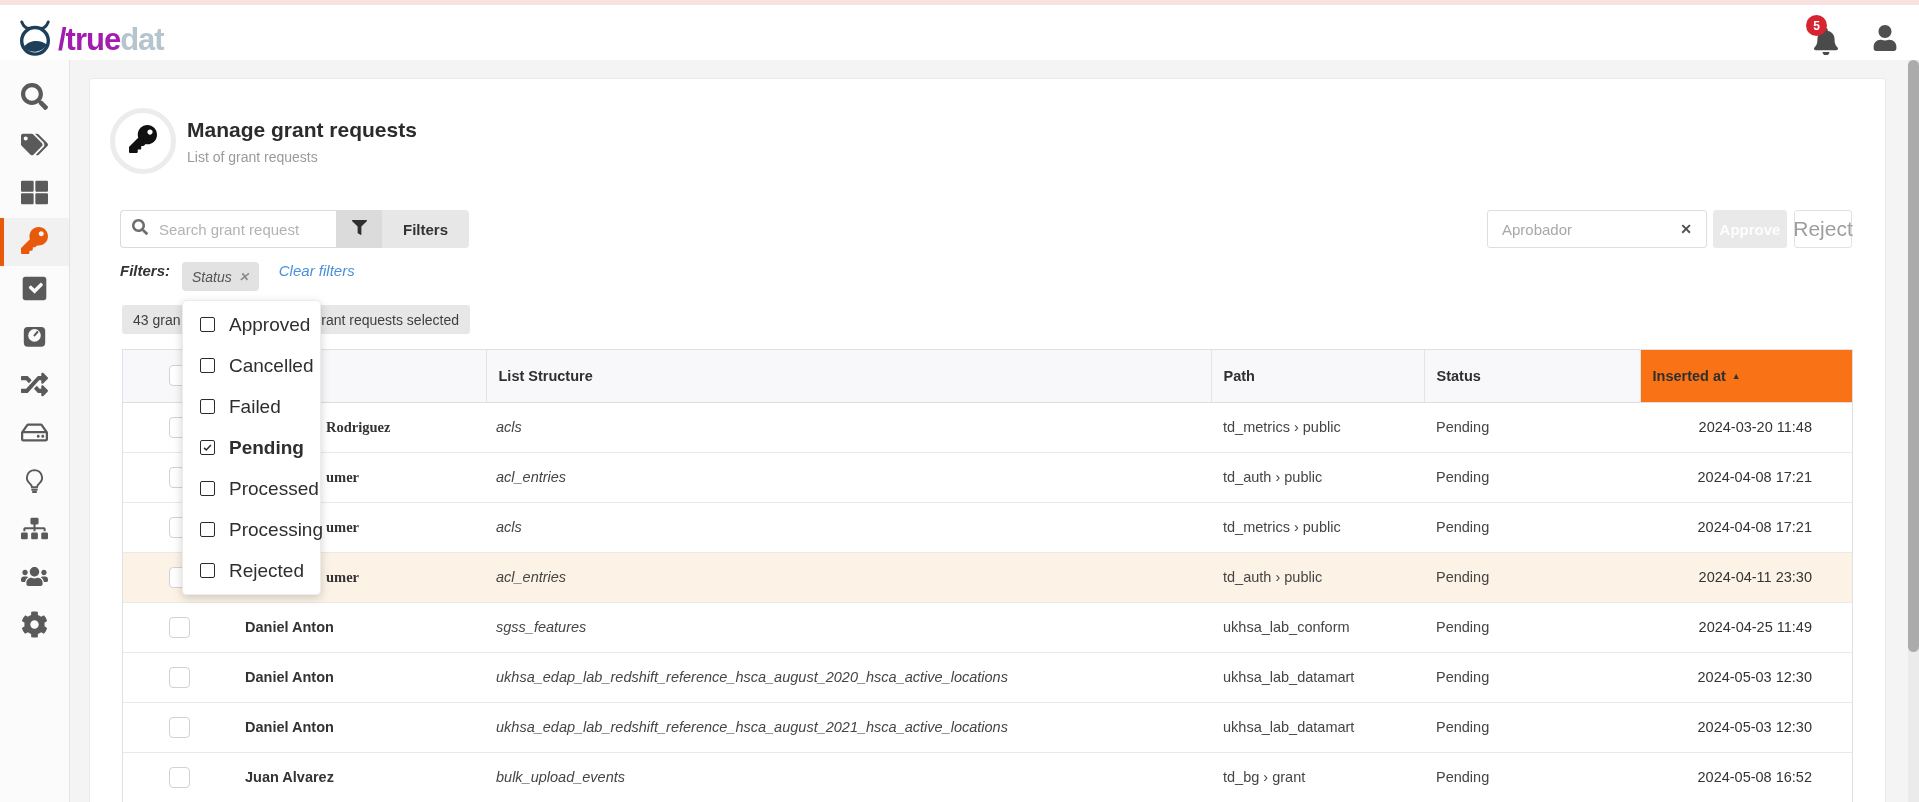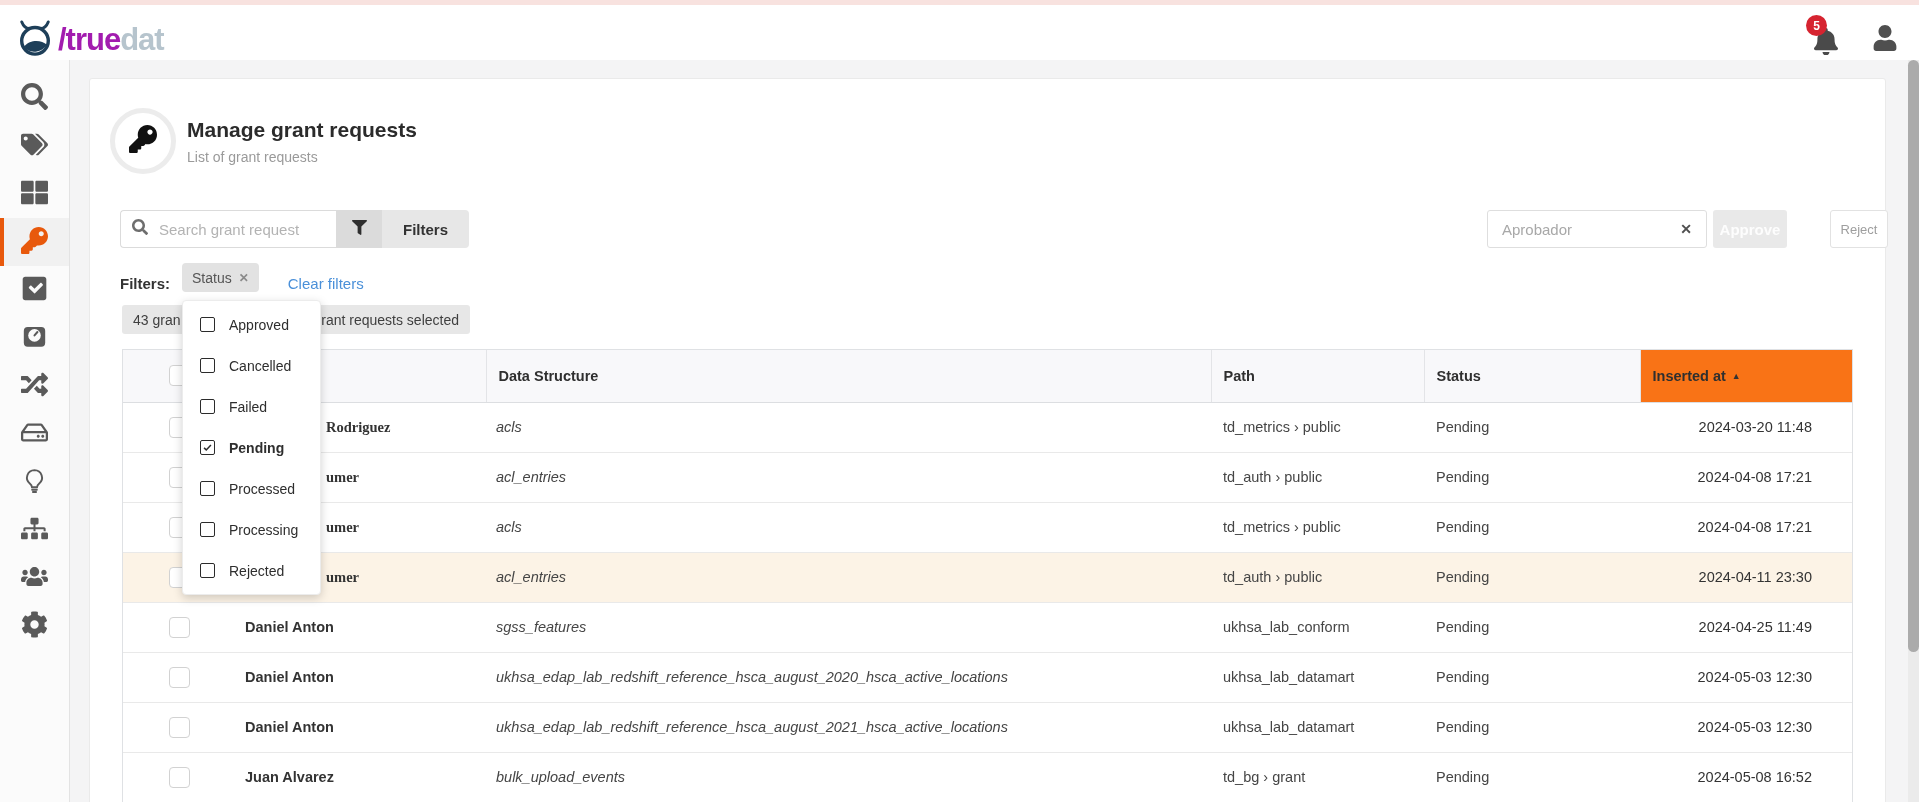--- a/index.html
+++ b/index.html
@@ -42,28 +42,28 @@
   #search-input{border:none;outline:none;width:100%;font-size:15px;color:#555;font-family:inherit;background:transparent;}
   #search-input::placeholder{color:#b3b3b3;}
   #funnel-seg{width:46px;background:#dbdbdb;display:flex;align-items:center;justify-content:center;color:#2f2f2f;}
   #funnel-seg svg{width:15px;height:15px;}
   #filters-seg{width:87px;background:#e7e7e7;border-radius:0 4px 4px 0;display:flex;align-items:center;justify-content:center;font-size:15px;font-weight:600;color:#333;}
 
   #approver-box{left:1487px;top:210px;width:220px;height:38px;box-sizing:border-box;border:1px solid #dedede;border-radius:3px;background:#fff;display:flex;align-items:center;justify-content:space-between;padding:0 14px;gap:45px;}
   #approver-value{font-size:15px;color:#a8a8a8;}
   .x-icon{font-size:14px;font-weight:700;color:#4f4f4f;}
   #approve-btn{left:1713px;top:210px;width:74px;height:38px;background:#e9e9e9;border:none;border-radius:3px;color:#fdfdfd;font-size:15px;font-weight:700;display:flex;align-items:center;justify-content:center;font-family:inherit;}
-  #reject-btn{left:1794px;top:210px;width:58px;height:38px;background:#fff;border:1px solid #e2e2e2;border-radius:3px;color:#9e9e9e;font-size:13px;display:flex;align-items:center;justify-content:center;box-sizing:border-box;font-family:inherit;margin-left:36px;}
-
-  
-  #filters-row{left:120px;top:262px;height:30px;display:flex;align-items:flex-end;}
+  #reject-btn{left:1794px;top:210px;width:58px;height:38px;background:#fff;border:1px solid #e2e2e2;border-radius:3px;color:#9e9e9e;font-size:21px;display:flex;align-items:center;justify-content:center;box-sizing:border-box;font-family:inherit;}
+
+  
+  #filters-row{left:120px;top:262px;height:30px;display:flex;align-items:flex-start;font-style:italic;}
   #filters-label{font-size:15px;font-weight:700;color:#333;}
   #status-chip{margin-left:12px;height:29px;background:#e2e2e2;border-radius:4px;display:flex;align-items:center;gap:7px;padding:0 10px;font-size:14px;color:#555;}
   #status-chip .x-icon{color:#8a8a8a;font-size:12px;}
-  #clear-filters{margin-left:29px;font-size:15px;color:#4a90d9;}
+  #clear-filters{margin-left:20px;font-size:15px;color:#4a90d9;}
 
   
   #selection-bar{left:122px;top:305px;width:348px;height:29px;background:#e7e7e7;border-radius:3px;display:flex;align-items:center;justify-content:space-between;padding:0 11px;box-sizing:border-box;font-size:14px;color:#3f3f3f;}
 
   
   #tbl-wrap{left:122px;top:349px;width:1731px;height:453px;border:1px solid #dfe1e4;border-bottom:none;box-sizing:border-box;overflow:hidden;}
   table{border-collapse:collapse;table-layout:fixed;width:1729px;}
   th{height:52px;background:#f8f8fa;border-bottom:1px solid #dcdee1;font-size:14.5px;font-weight:700;color:#2f2f2f;text-align:left;padding:0 0 0 12px;box-sizing:border-box;}
   th + th{border-left:1px solid #e3e4e7;}
   th.th-sorted{background:#f97316;}
@@ -75,21 +75,21 @@
   .td-ds{padding-left:10px;font-style:italic;}
   .td-date{text-align:right;padding-right:40px;color:#333;}
   .cb-cell{padding-left:46px;}
   .row-cb{display:inline-block;width:19px;height:19px;border:1px solid #d2d2d2;border-radius:4px;background:#fff;vertical-align:middle;}
 
   
   #status-dropdown{left:182px;top:300px;width:139px;background:#fff;border:1px solid #ececec;border-radius:4px;box-shadow:0 3px 10px rgba(0,0,0,0.18);z-index:40;padding:3px 0;box-sizing:border-box;}
   .opt{height:41px;display:flex;align-items:center;gap:14px;padding-left:17px;}
   .opt-cb{width:15px;height:15px;border:1.7px solid #2b2b2b;border-radius:2px;box-sizing:border-box;flex:none;display:flex;align-items:center;justify-content:center;}
   .opt-cb svg{width:11px;height:11px;}
-  .opt-label{font-size:14px;color:#2e2e2e;}
+  .opt-label{font-size:19px;color:#2e2e2e;}
 
   
   #scroll-track{left:1908px;top:60px;width:11px;height:742px;background:#ebebeb;}
   #scroll-thumb{left:1908px;top:60px;width:11px;height:592px;background:#ababab;border-radius:6px;}
 </style>
 </head>
 <body>
 
 <div id="root">
 
@@ -251,21 +251,21 @@
           <col style="width:263px">
           <col style="width:725px">
         <col style="width:213px">
           <col style="width:216px">
           <col style="width:212px">
       </colgroup>
       <thead>
         <tr>
           <th class="cb-cell"><span class="row-cb"></span></th>
           <th></th>
-          <th>Data Structure</th>
+          <th>List Structure</th>
           <th>Path</th>
           <th>Status</th>
           <th class="th-sorted"><span>Inserted at</span><span class="sort-arrow">▲</span></th>
         </tr>
       </thead>
       <tbody>
   <tr>
     <td class="cb-cell"><span class="row-cb"></span></td>
     <td class="td-user clipped">Rodriguez</td>
     <td class="td-ds">acls</td>

